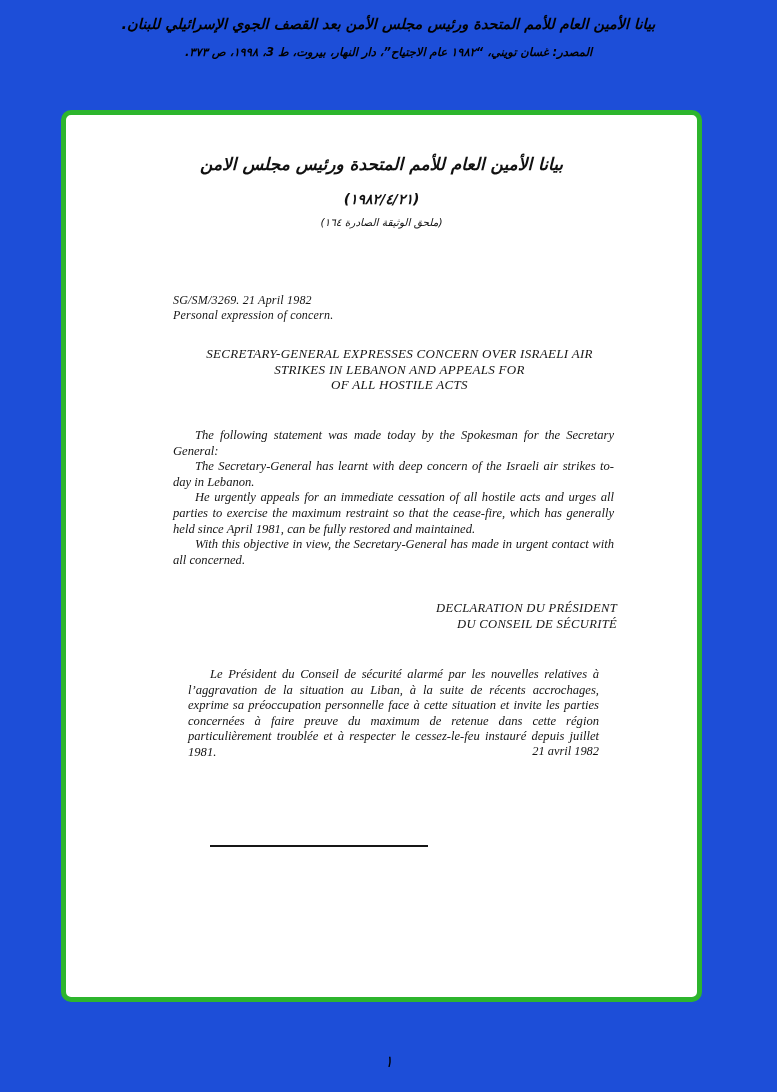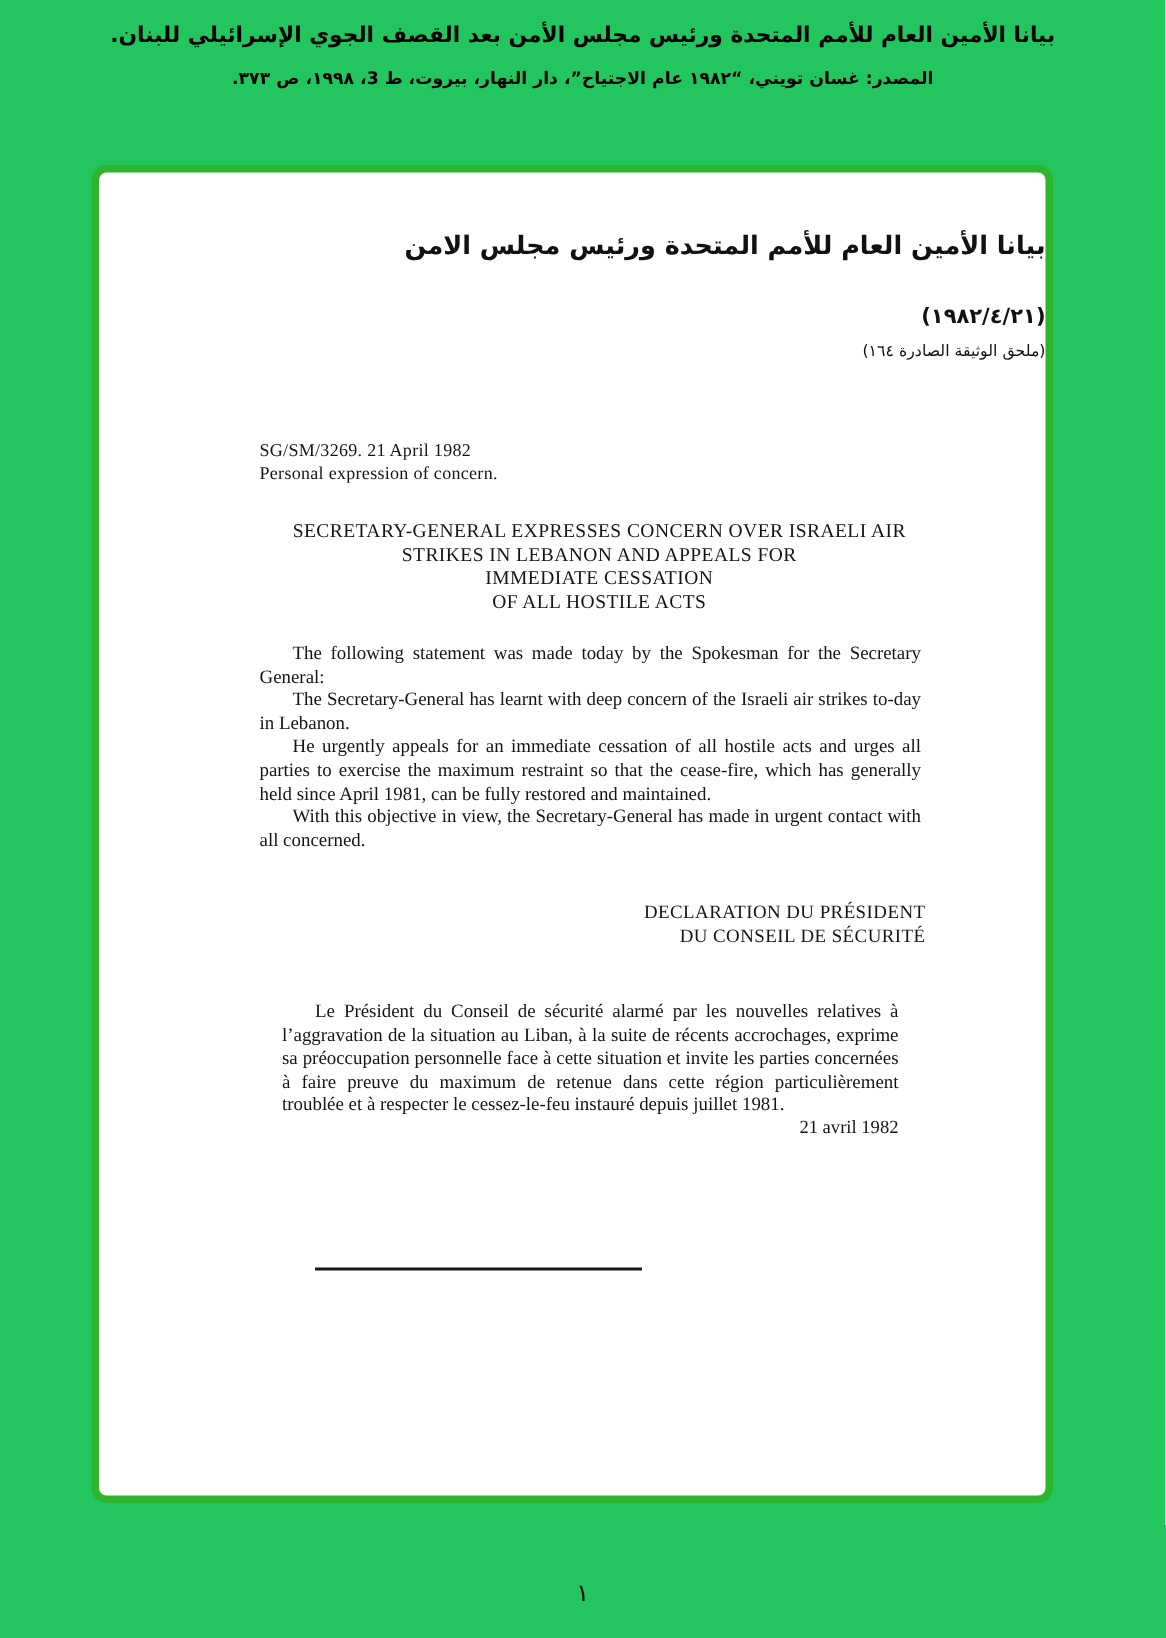--- a/index.html
+++ b/index.html
@@ -1,22 +1,23 @@
 <!DOCTYPE html>
 <html lang="en"><head>
 <meta charset="utf-8">
 <style>
   html,body{margin:0;padding:0;background:#ffffff;}
   .canvas{
     position:relative;
     width:777px;height:1092px;
-    background:#22c55e;
+    background:#1d4ed8;
     font-family:"Liberation Serif","DejaVu Serif",serif;
     color:#141414;
     overflow:hidden;
+    font-style:italic;
   }
   
   .top-header{
     position:absolute;top:14px;left:0;right:0;
     text-align:center;direction:rtl;
     font-family:"DejaVu Sans",sans-serif;
     font-weight:bold;color:#000;
   }
   .hdr1{font-size:14.5px;line-height:20px;}
   .hdr2{font-size:11.5px;line-height:16px;margin-top:10px;}
@@ -24,26 +25,26 @@
   .scan-frame{
     position:absolute;left:61px;top:110px;
     width:641px;height:892px;
     border:5px solid #2db52d;border-radius:10px;
     background:#ffffff;box-sizing:border-box;
   }
   .doc-content{position:relative;width:100%;height:100%;}
   
   .ar-title{
     position:absolute;top:38px;left:0;right:0;
-    text-align:right;direction:rtl;
+    text-align:center;direction:rtl;
     font-family:"DejaVu Sans",sans-serif;color:#111;
   }
   .ar-t1{font-size:17px;font-weight:bold;line-height:22px;}
   .ar-t2{font-size:16px;font-weight:bold;line-height:22px;margin-top:12px;}
-  .ar-date{font-size:14px;font-weight:bold;margin-top:28px;direction:ltr;}
+  .ar-date{font-size:14px;font-weight:bold;margin-top:16px;direction:ltr;}
   .ar-note{font-size:10.5px;margin-top:9px;}
   
   .ref{
     position:absolute;top:178px;left:107px;
     font-size:12px;line-height:15px;letter-spacing:0.2px;
   }
   
   .en-heading{
     position:absolute;top:231px;left:100px;right:64px;
     text-align:center;font-size:13px;line-height:15.6px;
@@ -103,21 +104,20 @@
       </div>
 
       <div class="ref">
         <div>SG/SM/3269. 21 April 1982</div>
         <div>Personal expression of concern.</div>
       </div>
 
       <div class="en-heading">
         <div>SECRETARY-GENERAL EXPRESSES CONCERN OVER ISRAELI AIR</div>
         <div>STRIKES IN LEBANON AND APPEALS FOR</div>
-        <div>IMMEDIATE CESSATION</div>
         <div>OF ALL HOSTILE ACTS</div>
       </div>
 
       <div class="en-body">
         <p>The following statement was made today by the Spokesman for the Secretary General:</p>
         <p>The Secretary-General has learnt with deep concern of the Israeli air strikes to-day in Lebanon.</p>
         <p>He urgently appeals for an immediate cessation of all hostile acts and urges all parties to exercise the maximum restraint so that the cease-fire, which has generally held since April 1981, can be fully restored and maintained.</p>
         <p>With this objective in view, the Secretary-General has made in urgent contact with all concerned.</p>
       </div>
 

